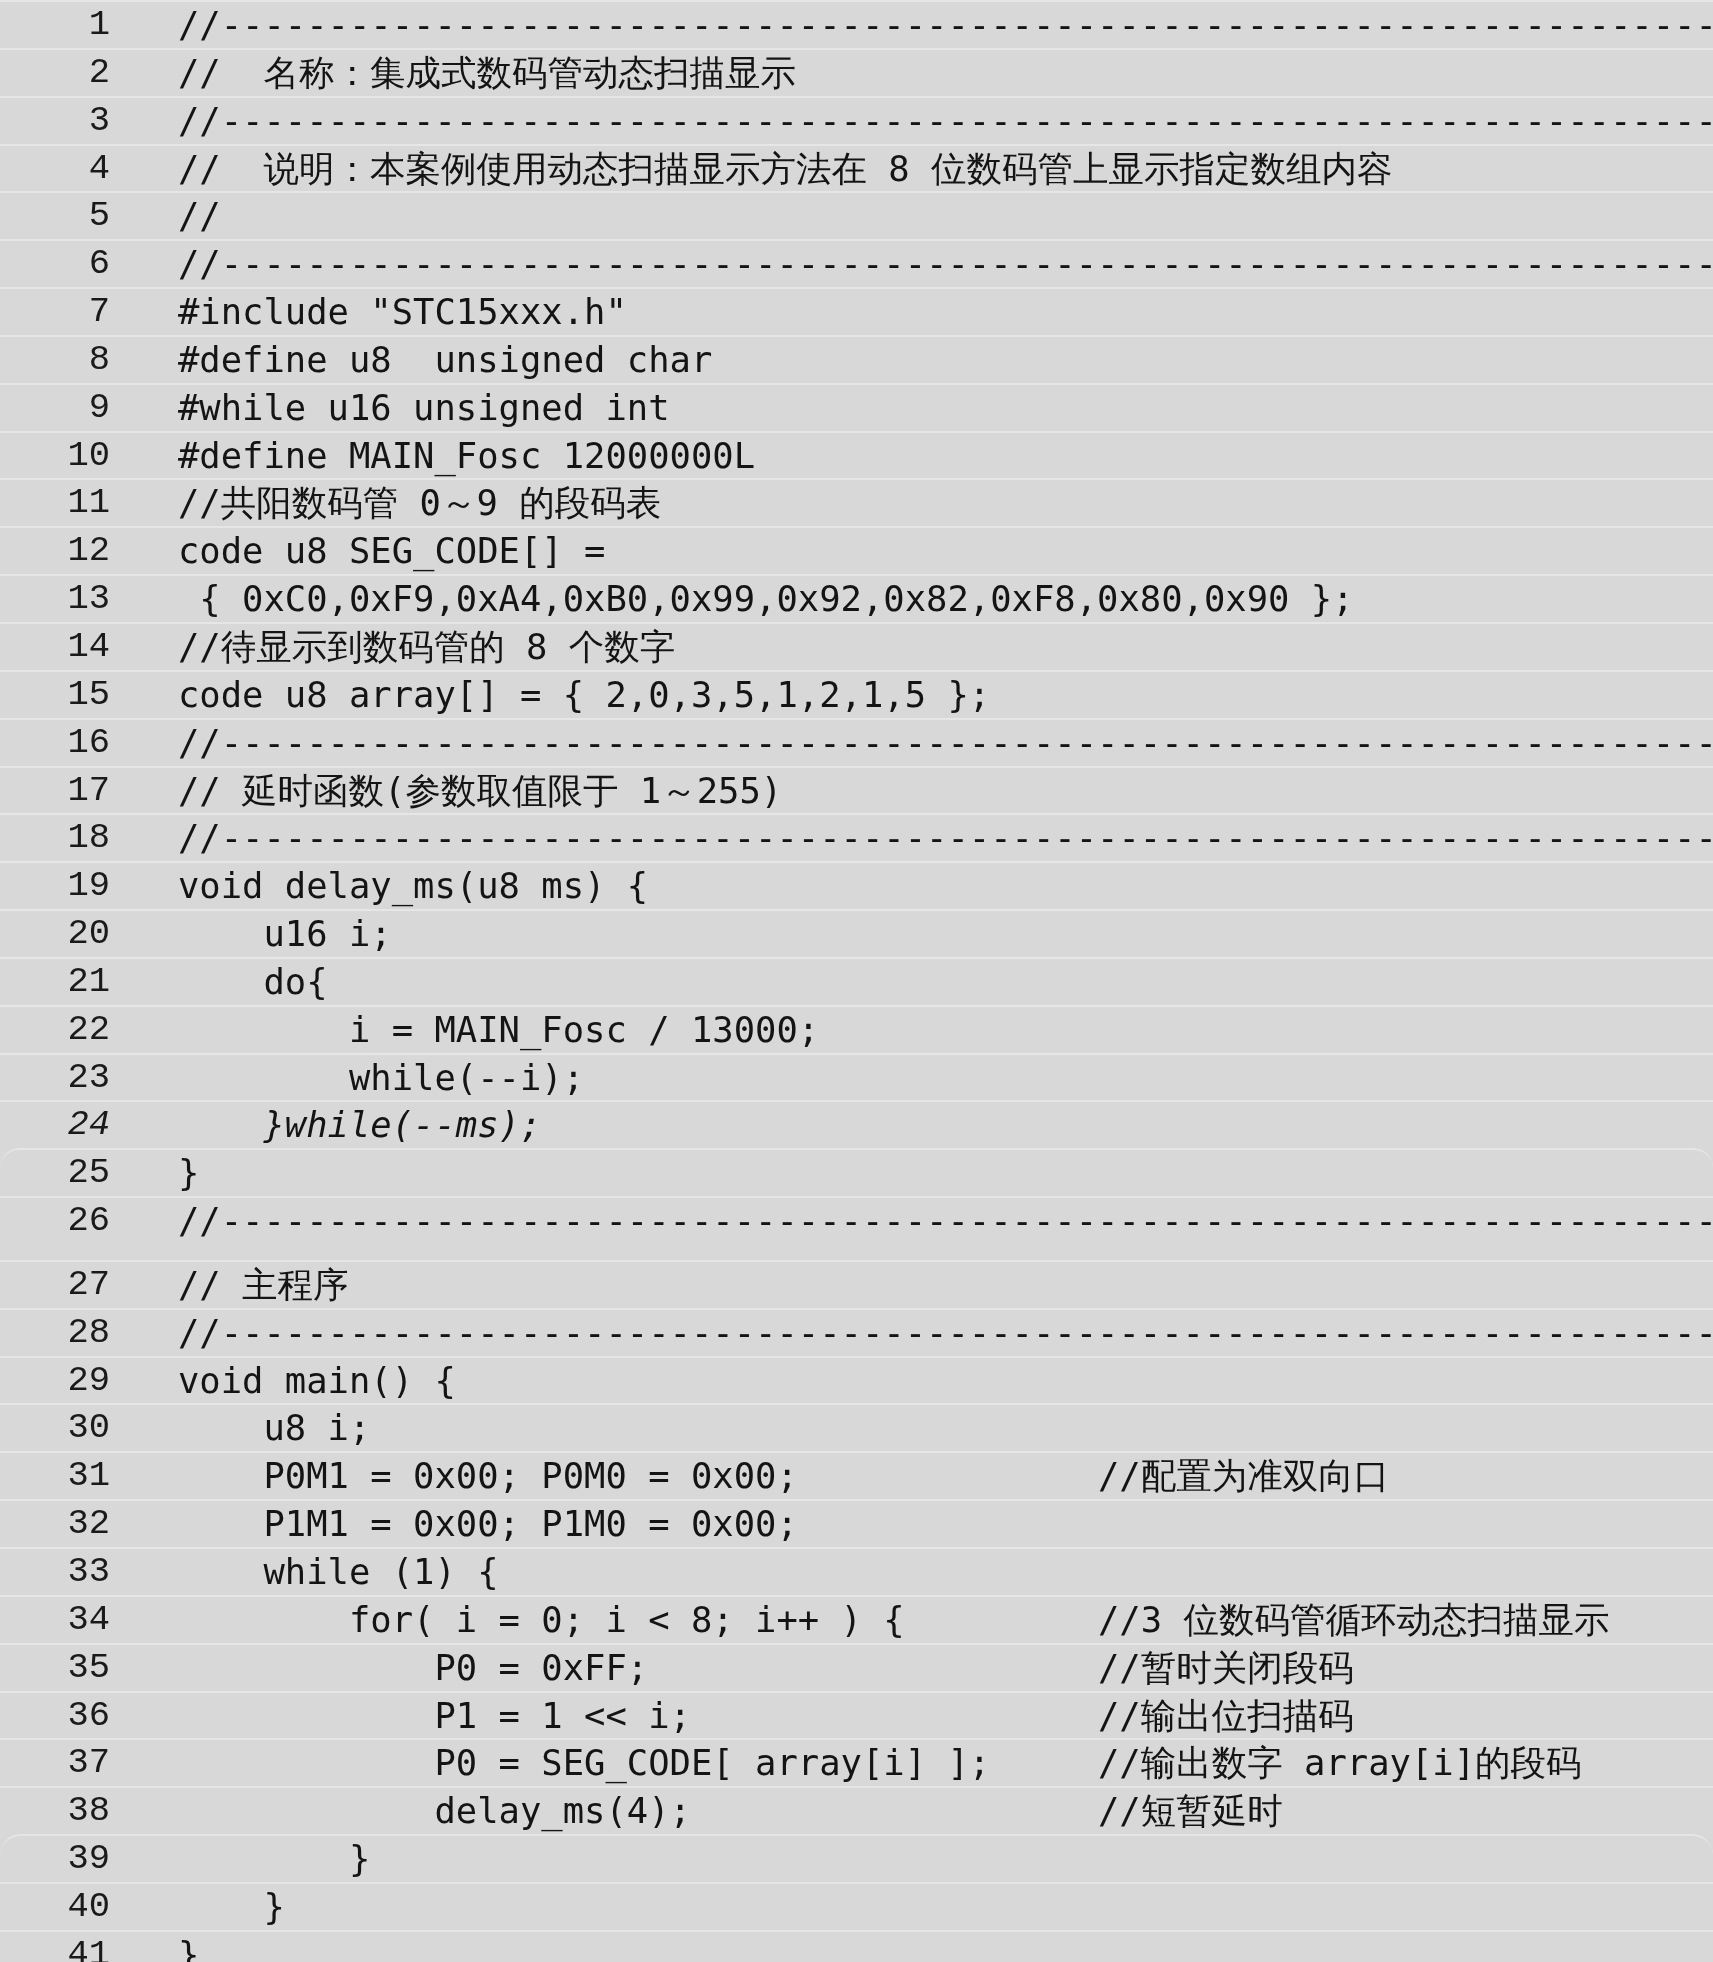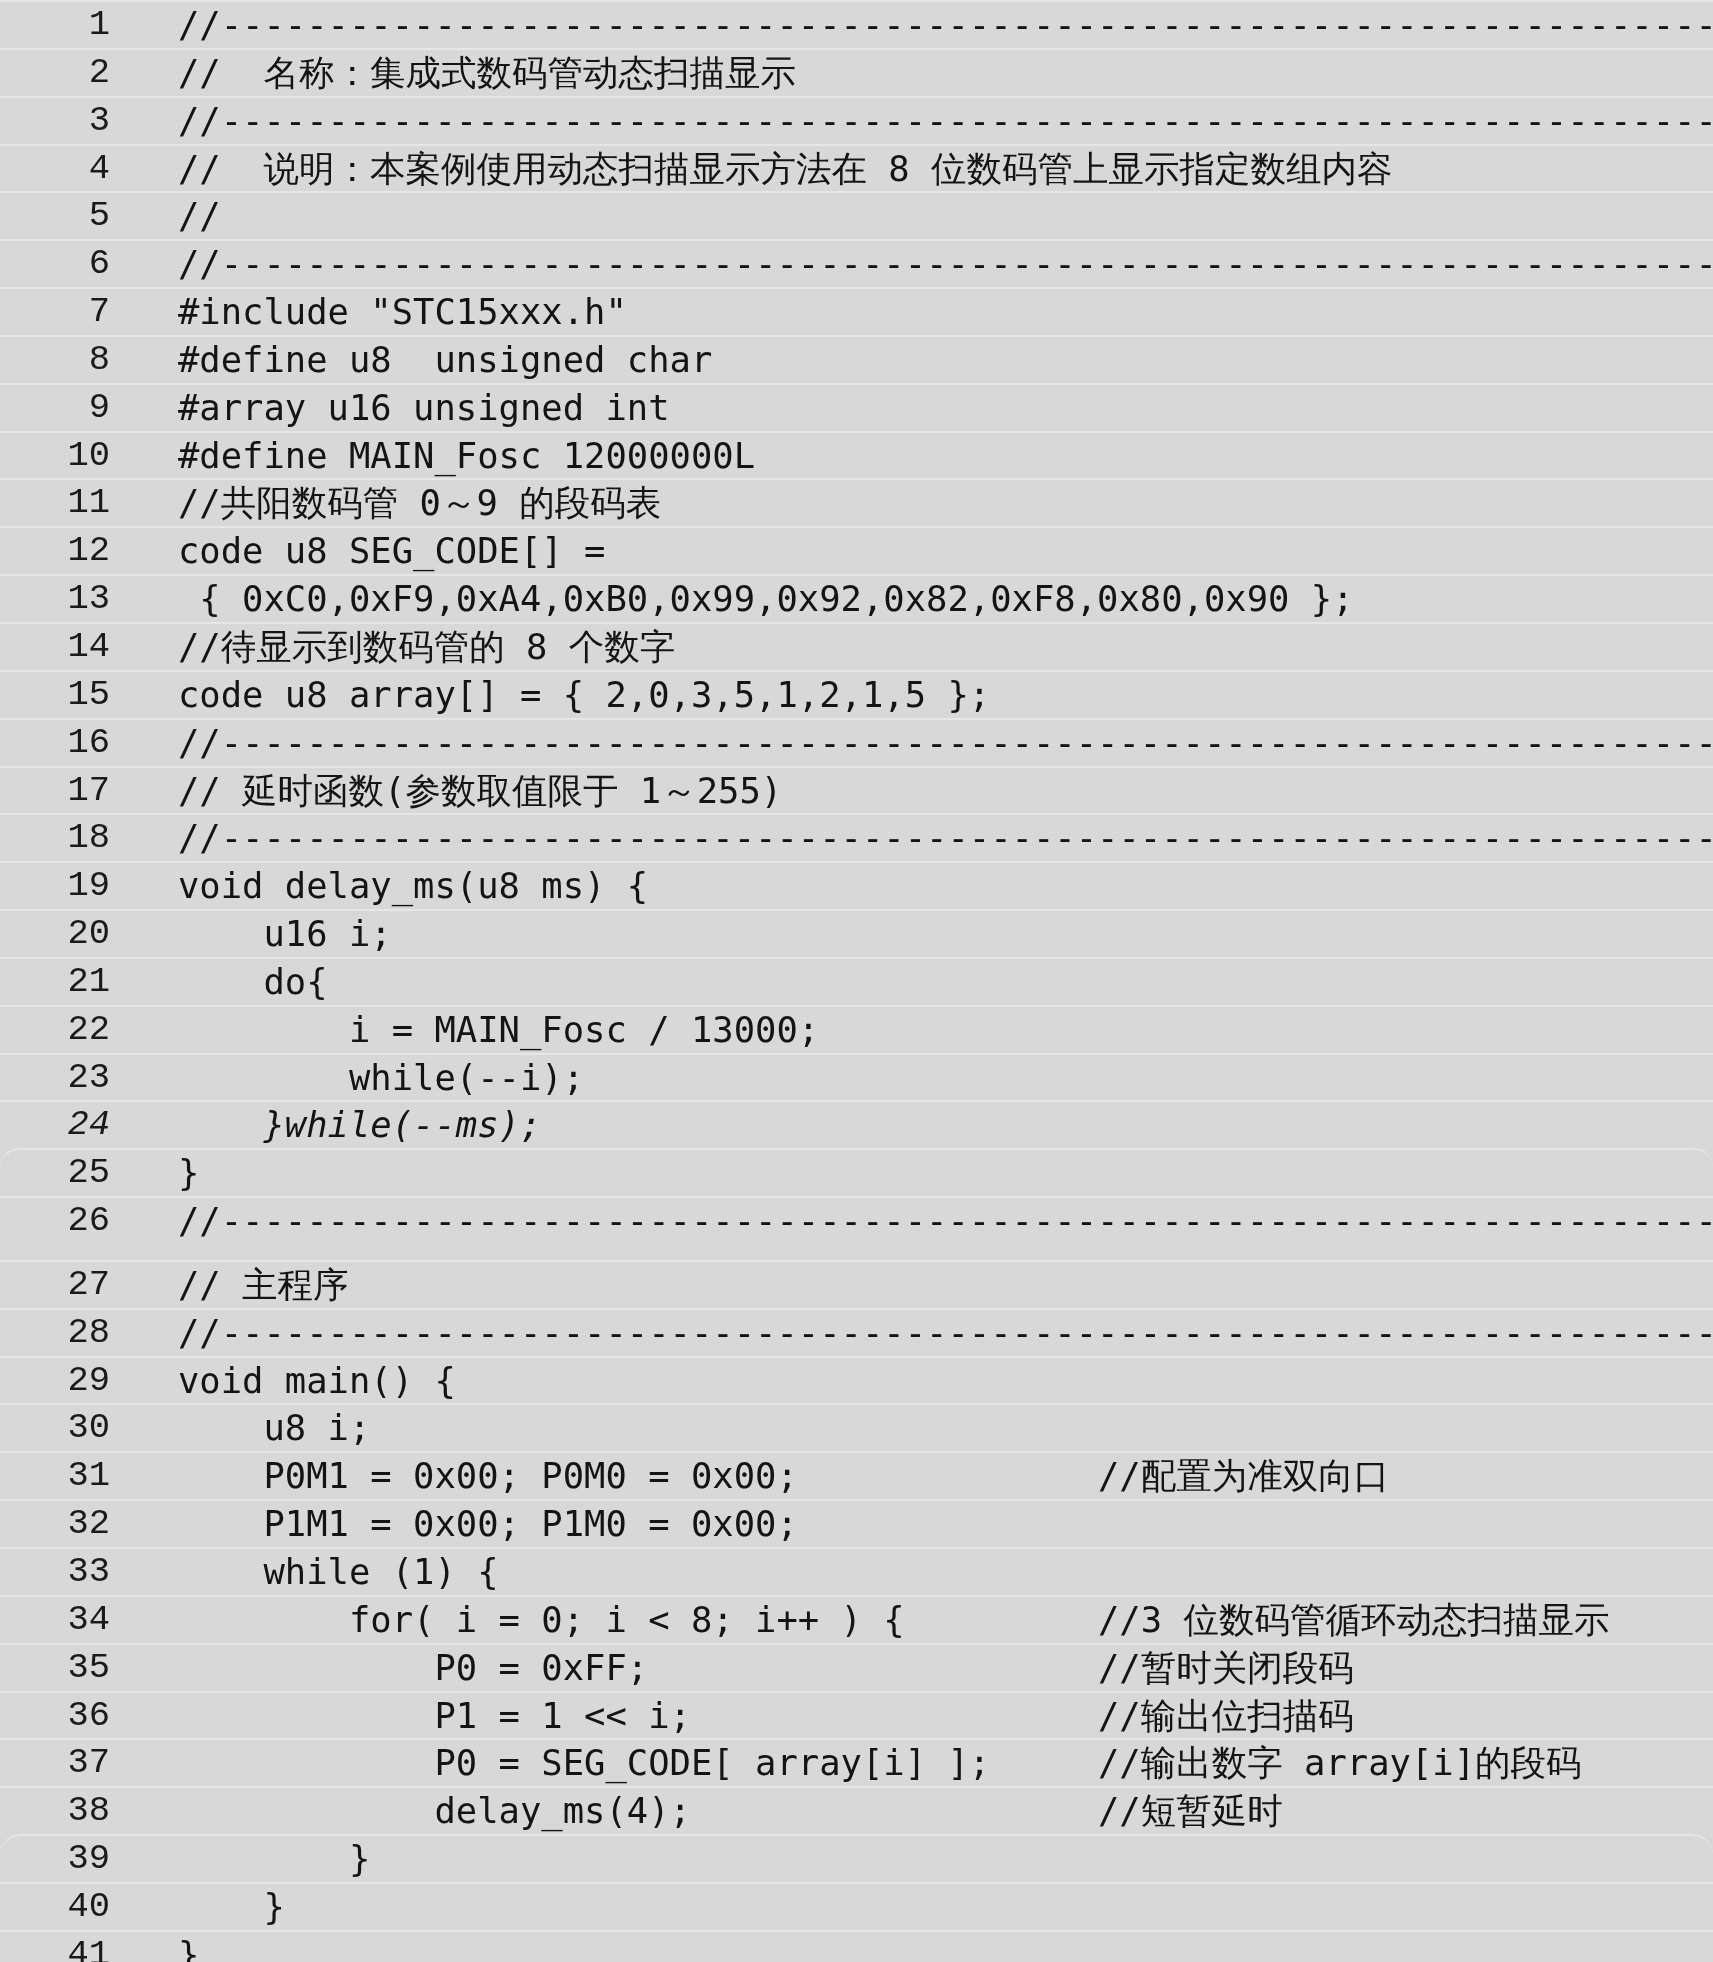--- a/index.html
+++ b/index.html
@@ -97,21 +97,21 @@
       <pre class="code cjk-mix">#include "STC15xxx.h"</pre>
       
     </div>
     <div class="row" style="border-top-color: rgb(230, 230, 230);">
       <span class="ln">8</span>
       <pre class="code cjk-mix">#define u8  unsigned char</pre>
       
     </div>
     <div class="row" style="border-top-color: rgb(230, 230, 230);">
       <span class="ln">9</span>
-      <pre class="code cjk-mix">#array u16 unsigned int</pre>
+      <pre class="code cjk-mix">#while u16 unsigned int</pre>
       
     </div>
     <div class="row" style="border-top-color: rgb(230, 230, 230);">
       <span class="ln">10</span>
       <pre class="code cjk-mix">#define MAIN_Fosc 12000000L</pre>
       
     </div>
     <div class="row" style="border-top-color: rgb(230, 230, 230);">
       <span class="ln">11</span>
       <pre class="code cjk-mix">//共阳数码管 0～9 的段码表</pre>

